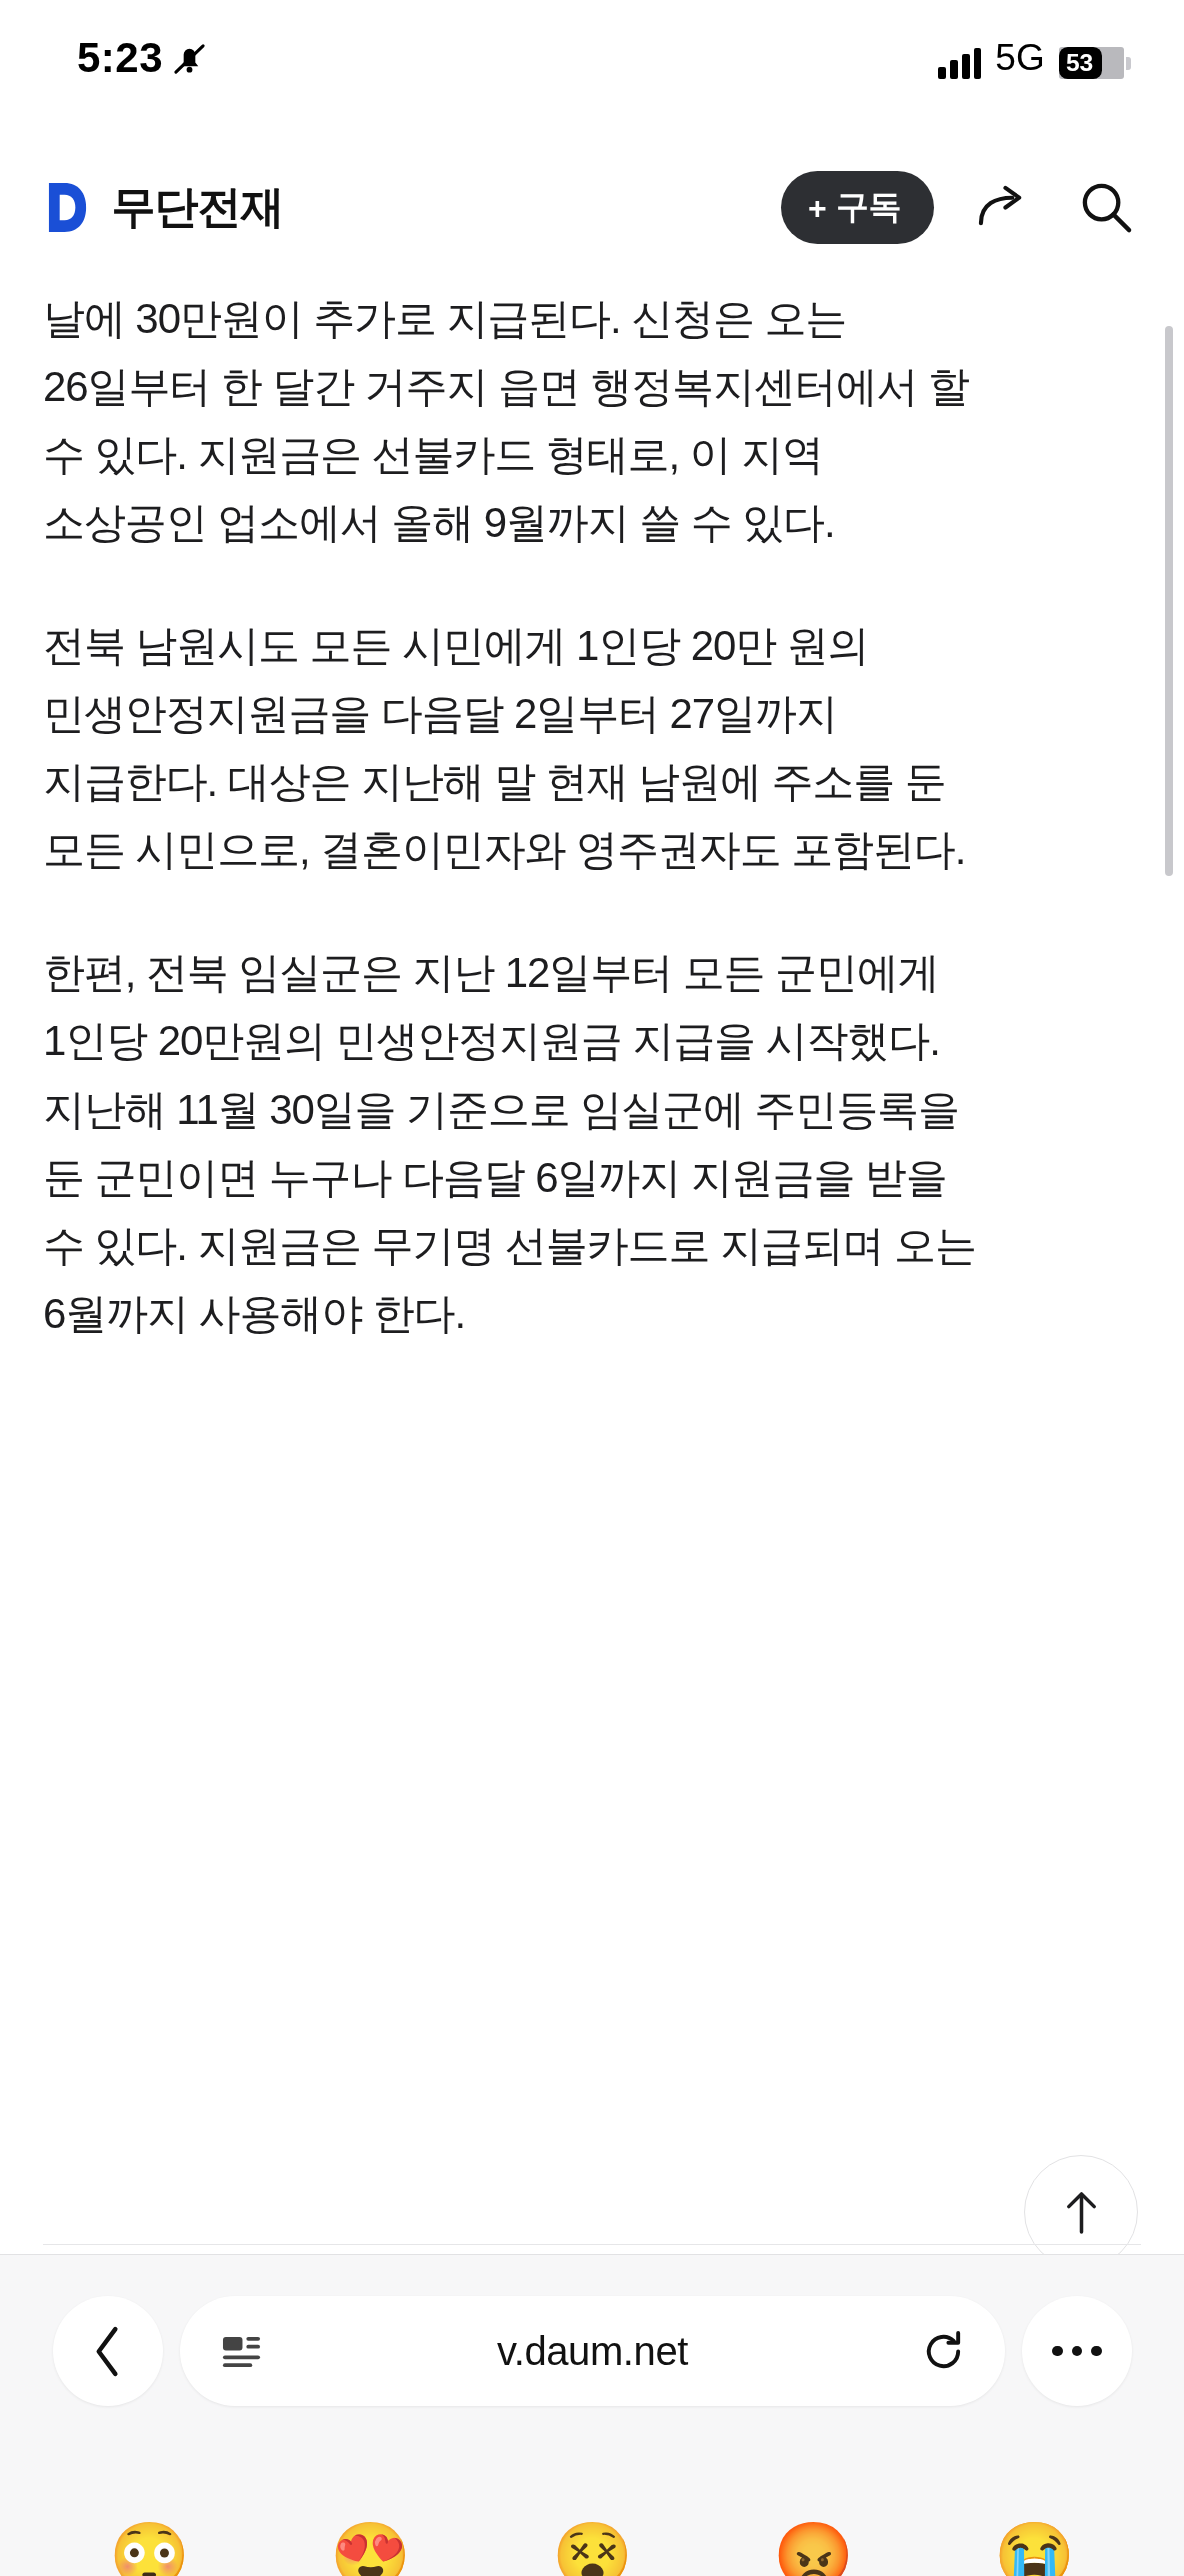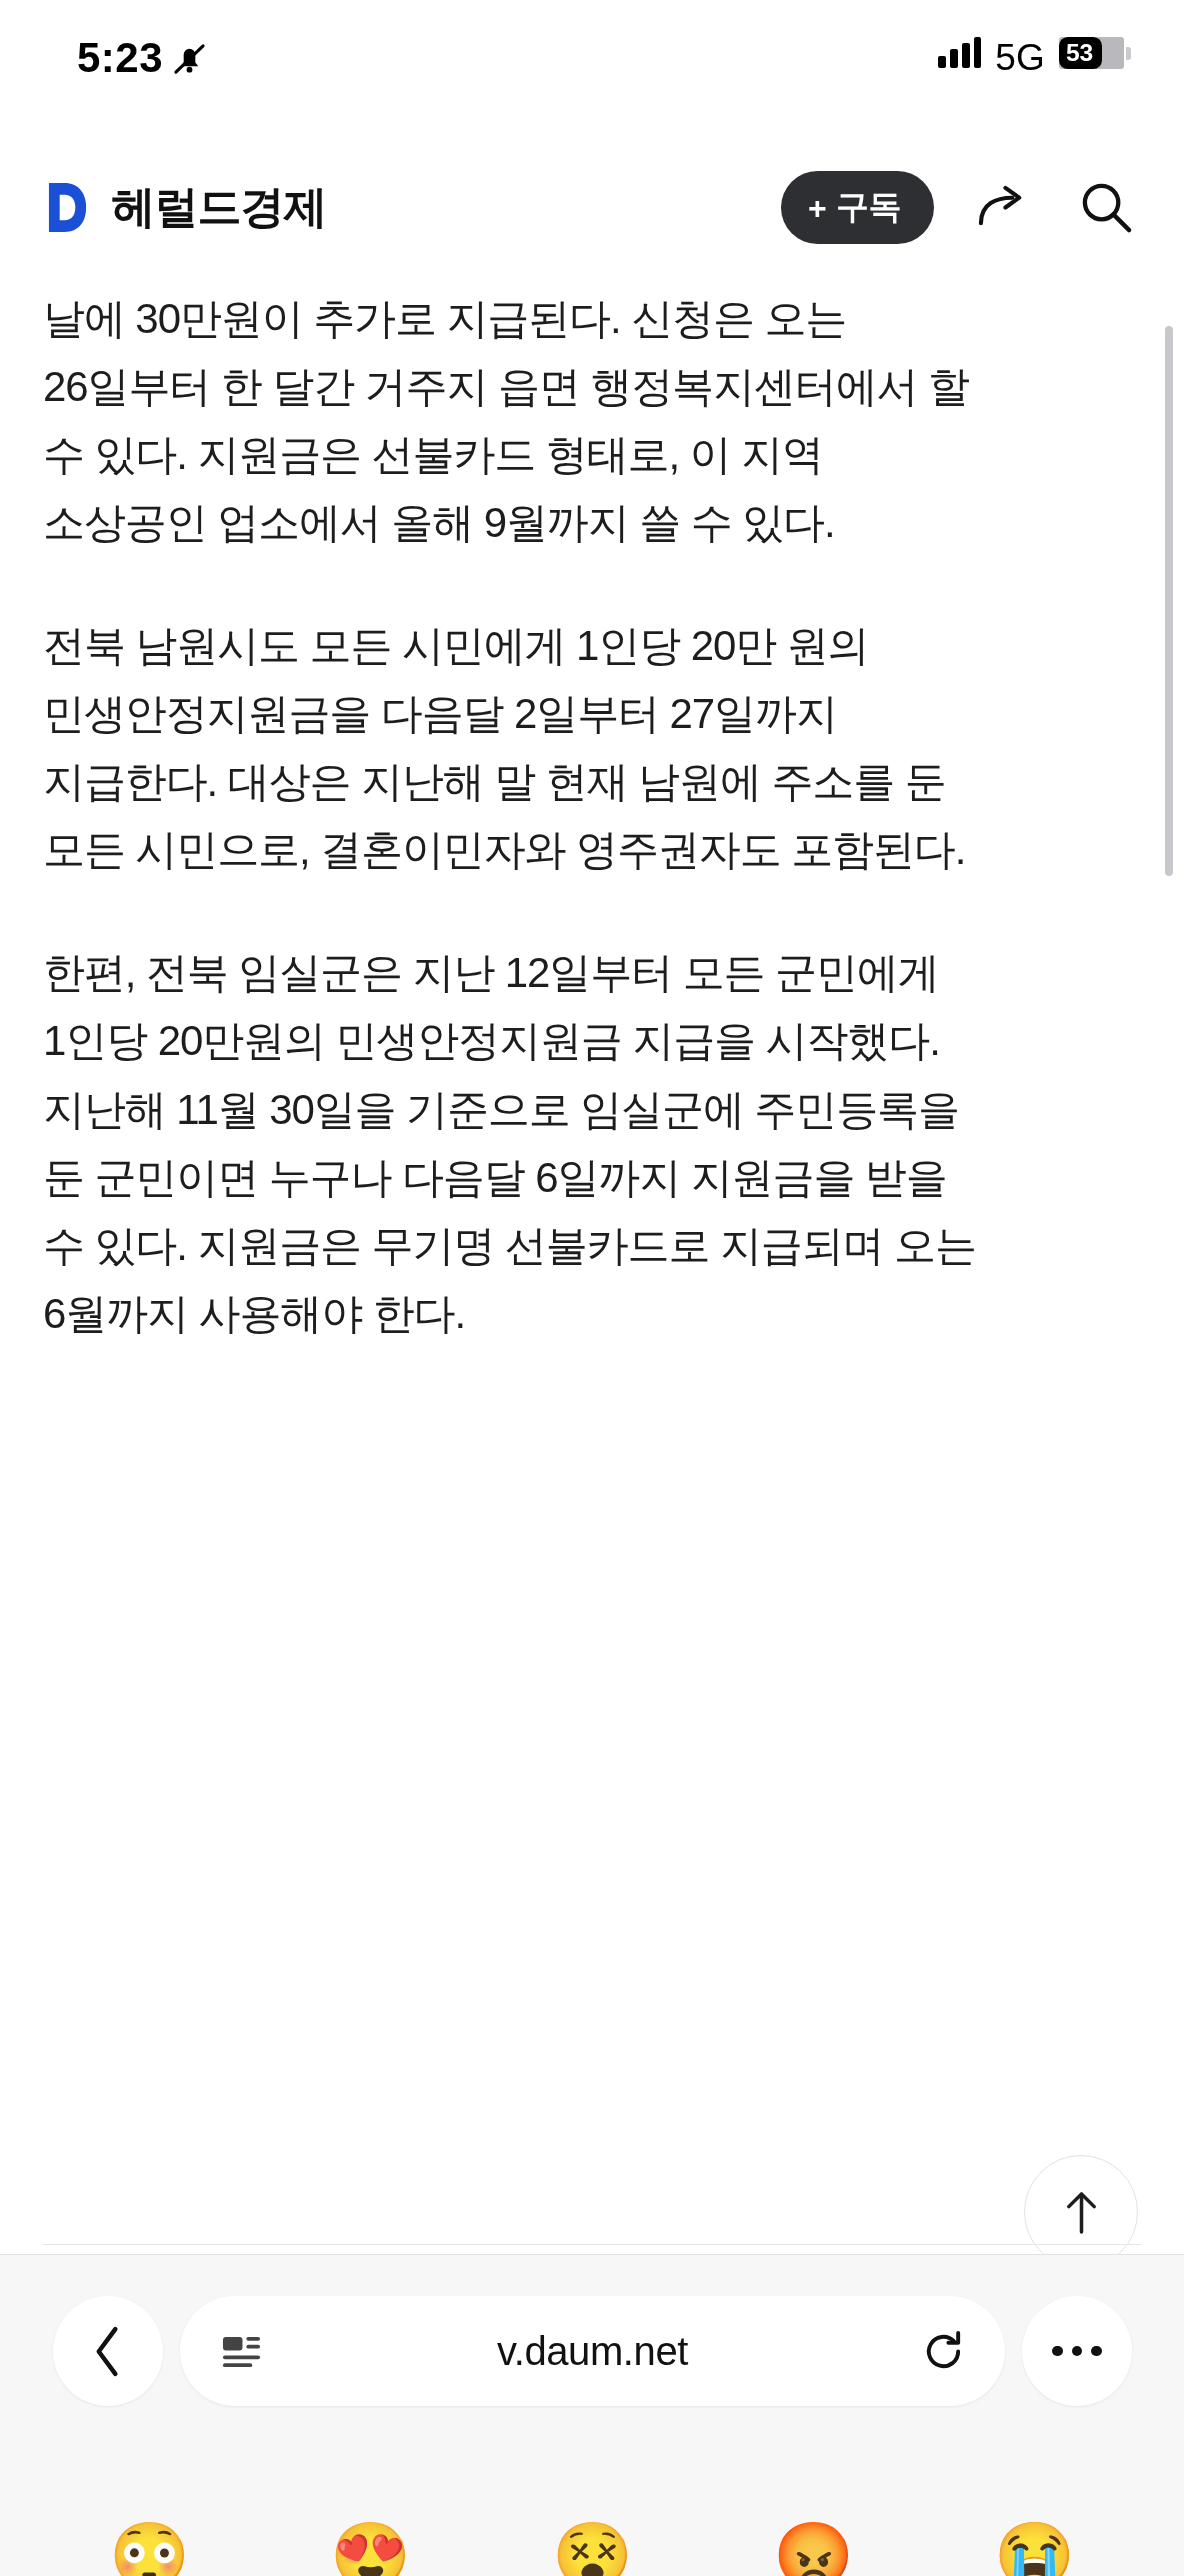--- a/index.html
+++ b/index.html
@@ -40,21 +40,21 @@
     letter-spacing: 0.5px;
   }
   .bell-mute {
     position: relative;
     width: 33px;
     height: 37px;
   }
   .bell-mute svg { display: block; }
   .status-right {
     display: flex;
-    align-items: flex-start;
+    align-items: flex-end;
     gap: 13.8px;
   }
   .signal {
     display: flex;
     align-items: flex-end;
     gap: 3.9px;
     height: 31px;
   }
   .signal span {
     width: 7.9px;
@@ -369,21 +369,21 @@
   </div>
 
   <div class="app-header">
     <div class="brand">
       <div class="brand-logo">
         <svg width="45" height="53" viewBox="0 0 46 54">
           <path d="M4 2 h16 c14 0 22 10 22 25 S34 52 20 52 H4 z" fill="#1a4fd6"></path>
           <path d="M15 14 h5 c7 0 11 5 11 13 s-4 13 -11 13 h-5 z" fill="#ffffff"></path>
         </svg>
       </div>
-      <div class="brand-name">헤럴드경제</div>
+      <div class="brand-name">무단전재</div>
     </div>
     <div class="header-actions">
       <button class="subscribe-btn">
         <span class="plus-ico">+</span>
         <span>구독</span>
       </button>
       <button class="icon-btn">
         <svg width="55" height="51" viewBox="0 0 56 52">
           <path d="M6 42 C6 22 22 16 38 16" fill="none" stroke="#111" stroke-width="4.2" stroke-linecap="round"></path>
           <path d="M31 6 L45 16 L31 26" fill="none" stroke="#111" stroke-width="4.2" stroke-linecap="round" stroke-linejoin="round"></path>

